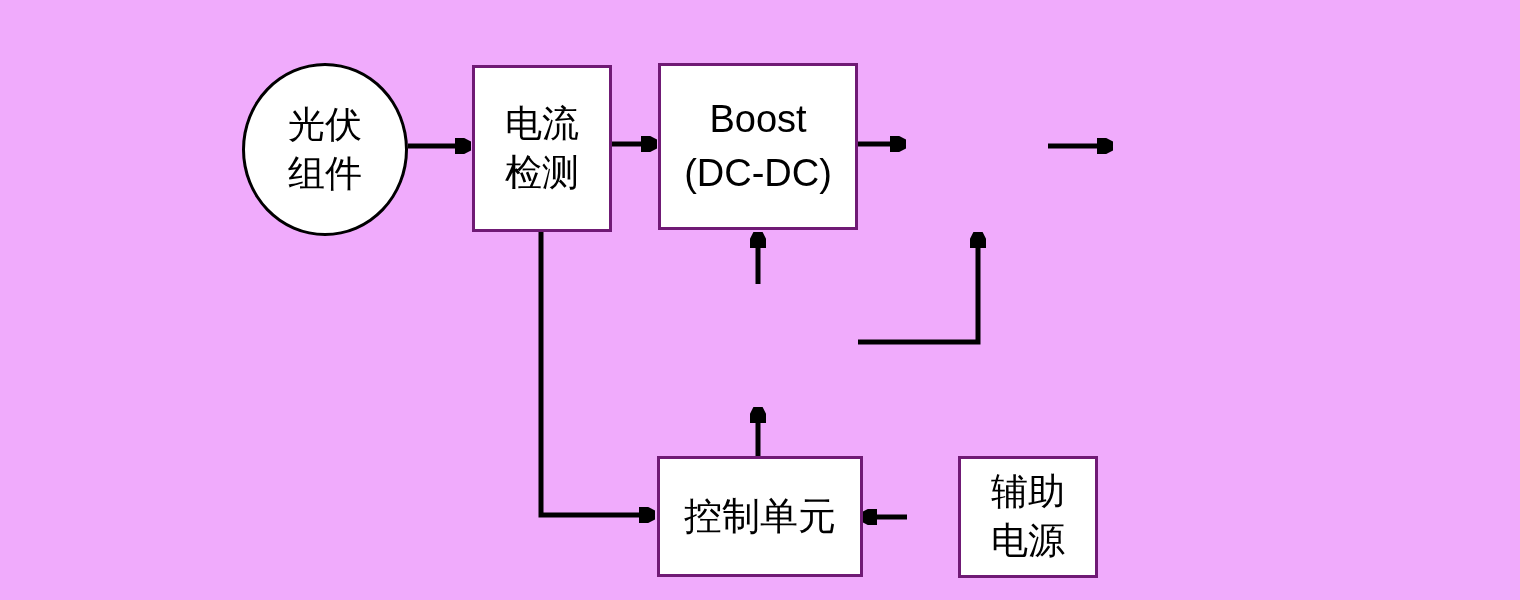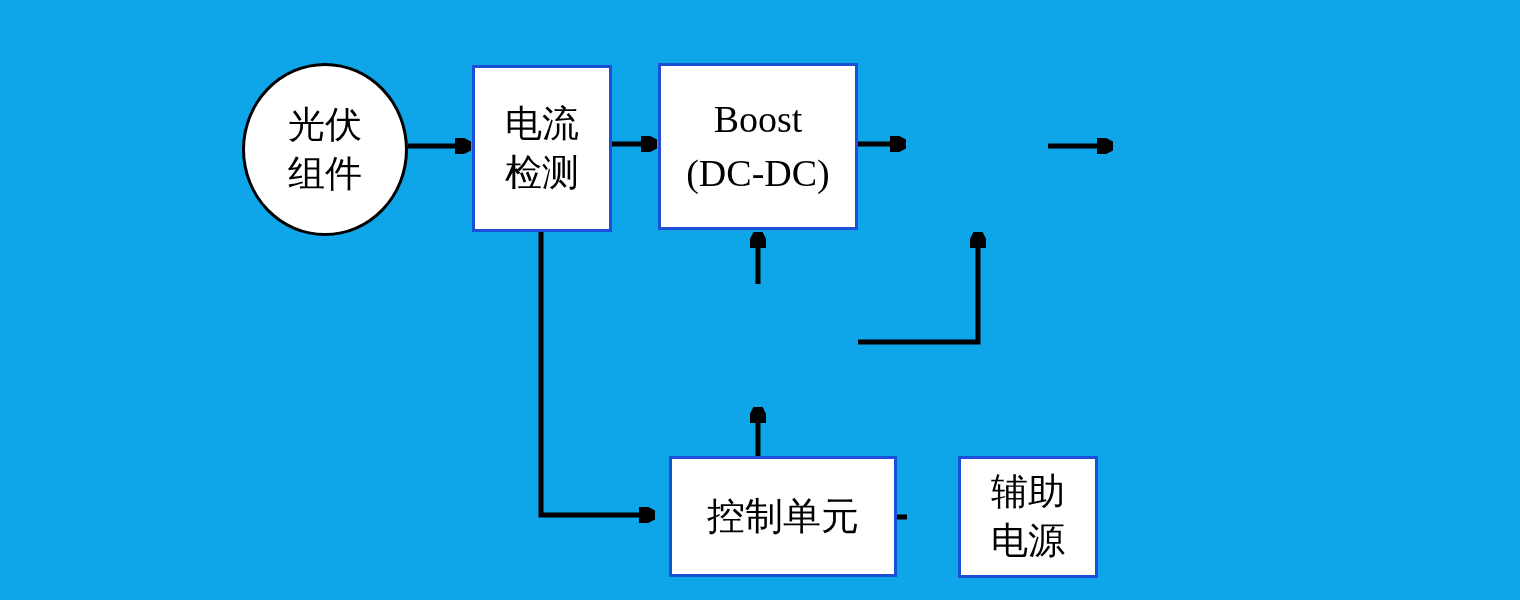--- a/index.html
+++ b/index.html
@@ -4,21 +4,21 @@
 <style>
   html, body {
     margin: 0;
     padding: 0;
     background: #ffffff;
   }
   .canvas {
     position: relative;
     width: 1520px;
     height: 600px;
-    background: #0ea5e9;
+    background: #f0abfc;
     font-family: "Liberation Serif", "DejaVu Serif", serif;
     overflow: hidden;
   }
   .connector-layer {
     position: absolute;
     left: 0;
     top: 0;
     width: 1520px;
     height: 600px;
   }
@@ -35,37 +35,37 @@
     justify-content: center;
     text-align: center;
     color: #000000;
     white-space: pre-line;
     box-sizing: border-box;
     background: #ffffff;
     font-size: 37px;
     line-height: 1.32;
   }
   .rect-node {
-    border: 3px solid #1d4ed8;
+    border: 3px solid #701a75;
   }
   .circle-node {
     border: 3px solid #000000;
     border-radius: 50%;
   }
   .node-pv      { left: 242px; top:  63px; width: 166px; height: 173px; }
   .node-current { left: 472px; top:  65px; width: 140px; height: 167px; }
   .node-boost   { left: 658px; top:  63px; width: 200px; height: 167px;
-                  font-family: Liberation Serif, serif;
+                  font-family: Liberation Sans, sans-serif;
                   font-size: 38px; line-height: 1.42; }
   .node-inverter{ left: 907px; top:  63px; width: 141px; height: 166px; }
   .node-grid    { left: 1114px; top: 64px; width: 162px; height: 164px; }
   .node-driver  { left: 657px; top: 283px; width: 201px; height: 122px;
                   font-size: 38px; }
-  .node-control { left: 657px; top: 456px; width: 228px; height: 121px;
-                  font-size: 38px; margin-left: 12px; }
+  .node-control { left: 657px; top: 456px; width: 206px; height: 121px;
+                  font-size: 38px; }
   .node-aux     { left: 958px; top: 456px; width: 140px; height: 122px; }
 </style>
 </head>
 <body>
 
 <div class="canvas">
 
   <svg class="connector-layer" viewBox="0 0 1520 600" xmlns="http://www.w3.org/2000/svg">
     <defs>
       <marker id="arrowhead" viewBox="0 0 10 10" refX="8.6" refY="5" markerWidth="3.2" markerHeight="3.2" orient="auto-start-reverse">

